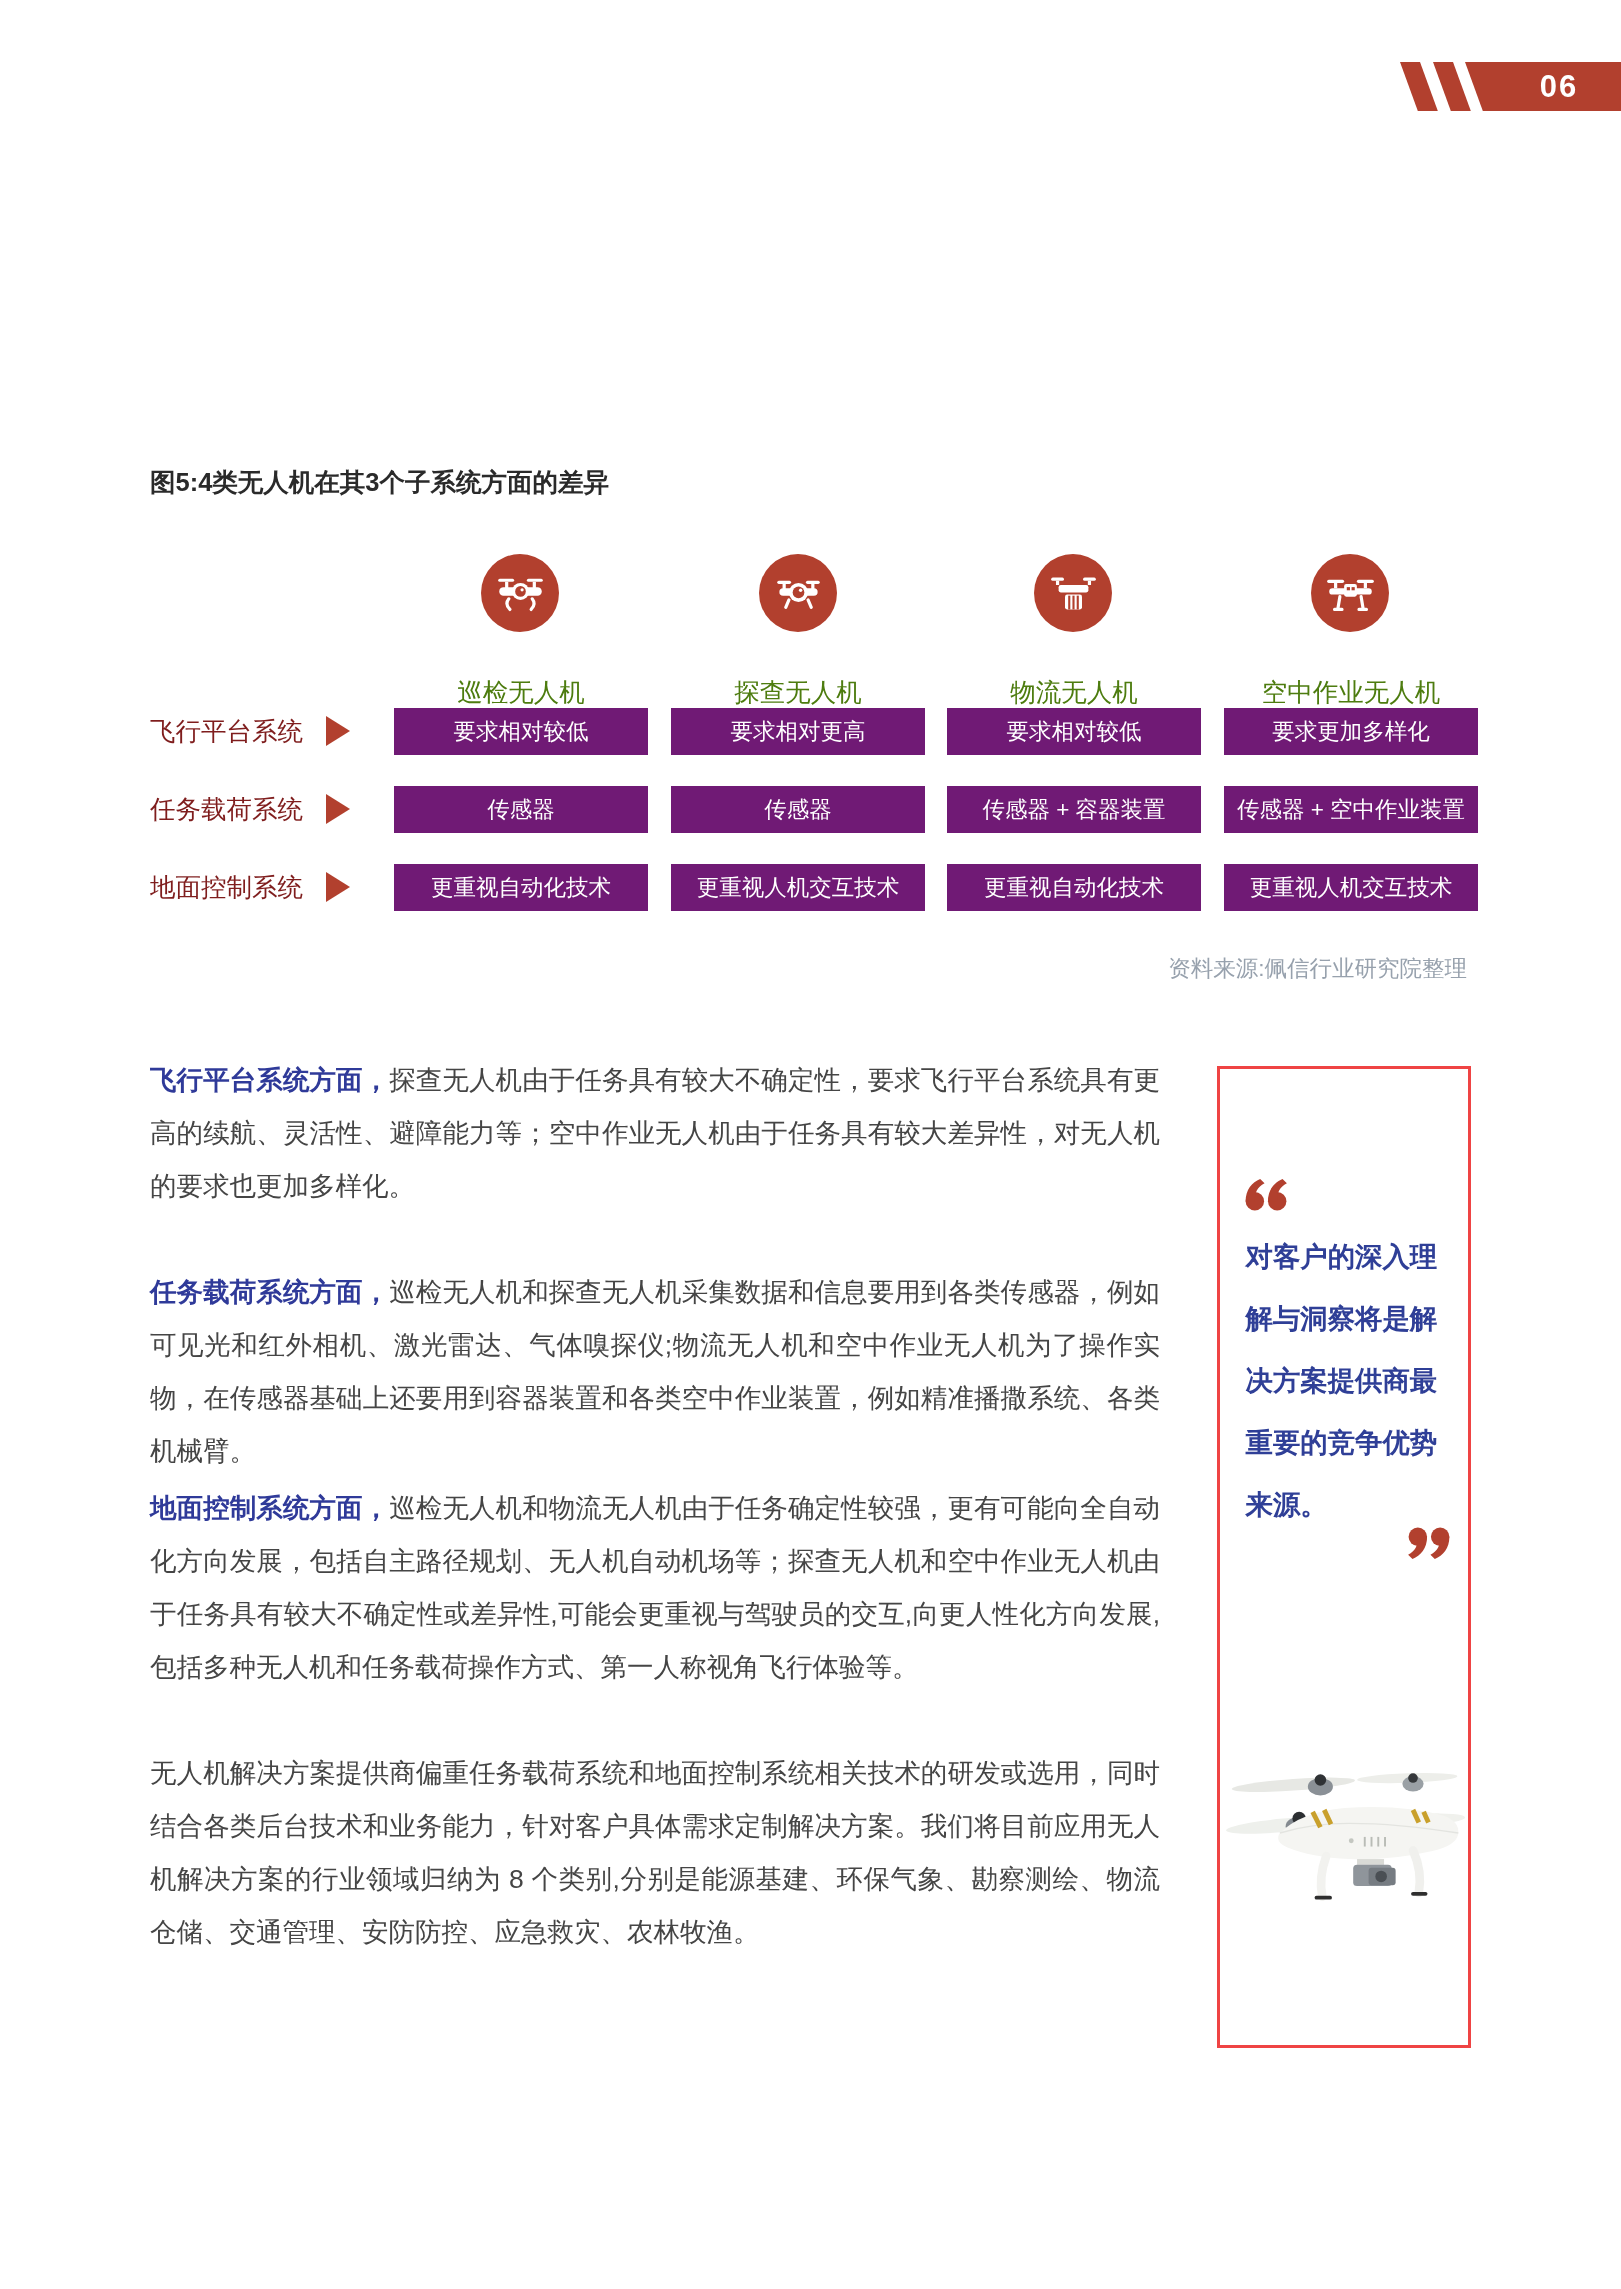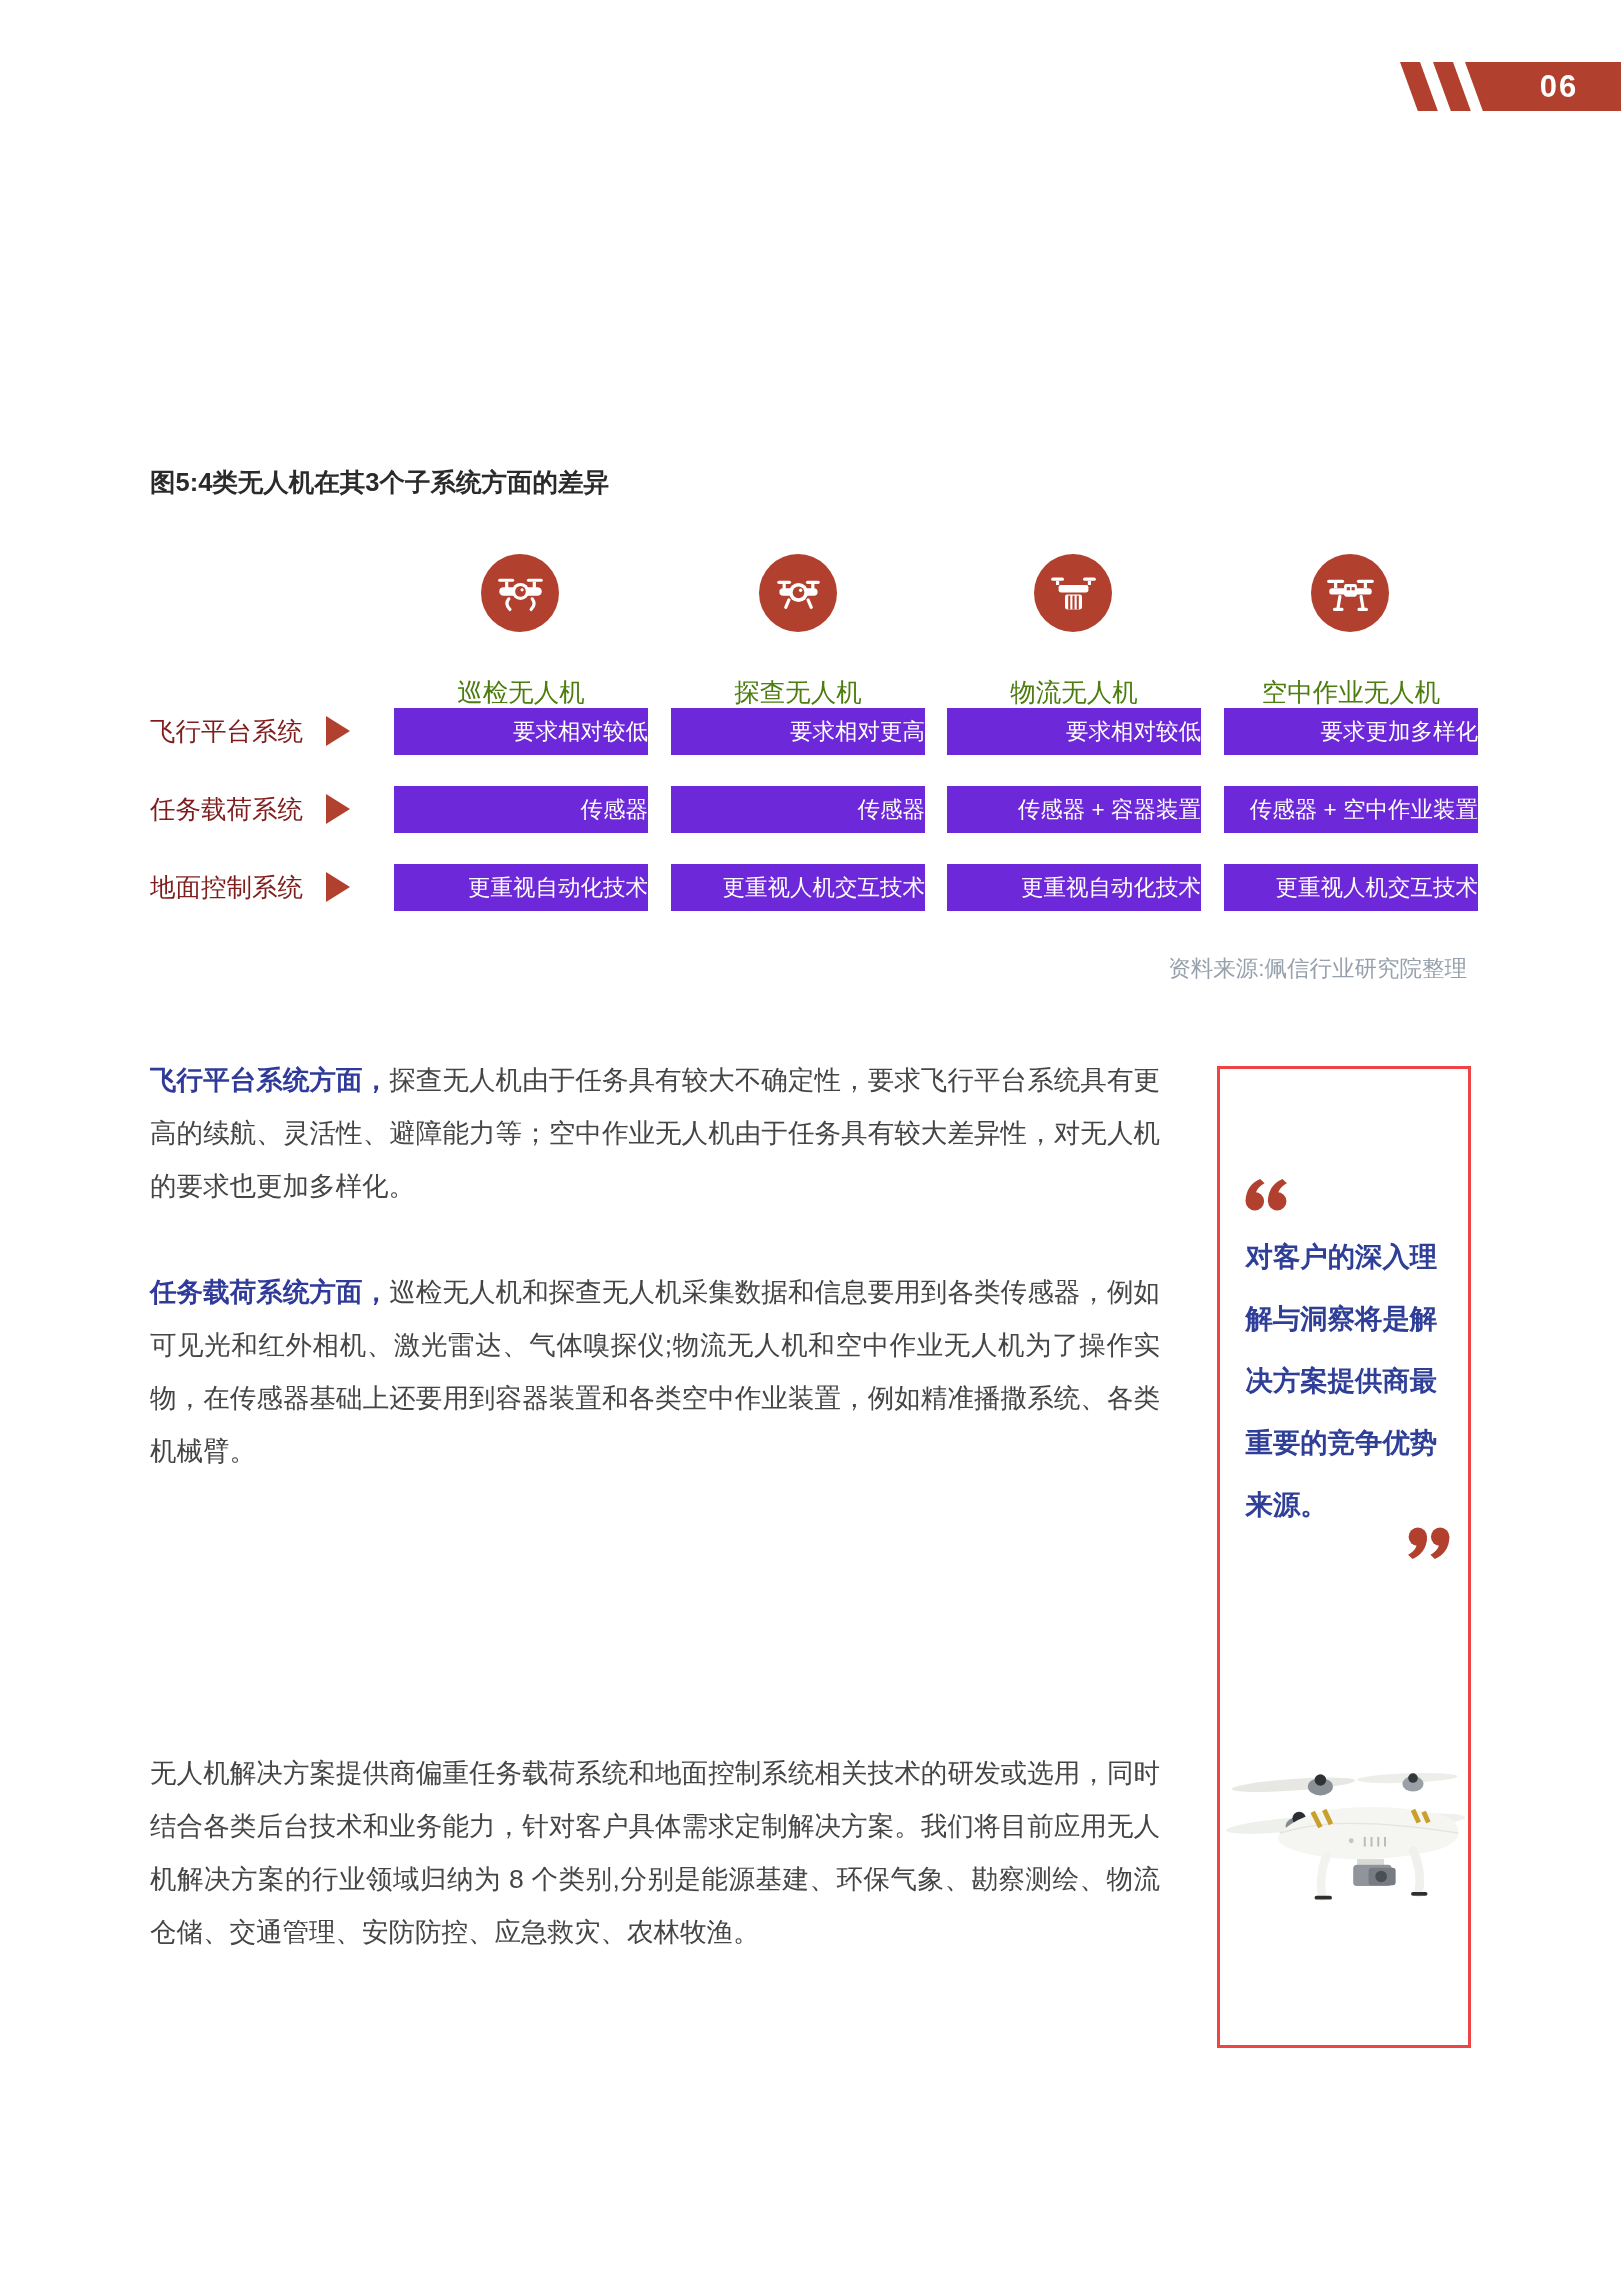--- a/index.html
+++ b/index.html
@@ -22,22 +22,22 @@
   .fig-title{position:absolute;left:150px;top:466px;margin:0;font-size:25.5px;line-height:33px;
     font-weight:bold;color:#2a2a2a;}
   .col-icon{position:absolute;top:554px;width:78px;height:78px;border-radius:50%;
     background:#B2402E;display:flex;align-items:center;justify-content:center;}
   .col-label{position:absolute;top:675px;width:254px;text-align:center;
     font-size:25.5px;line-height:35px;color:#4d7c0f;}
   .row-label{position:absolute;left:150px;width:186px;font-size:25.5px;line-height:47px;color:#7f1d1d;}
   .row-arrow{position:absolute;left:326px;width:0;height:0;
     border-top:15.7px solid transparent;border-bottom:15.7px solid transparent;
     border-left:24.5px solid #B2402E;}
-  .cell{position:absolute;width:254px;height:47px;background:#6d28d9;color:#ffffff;
-    font-size:22.5px;line-height:47px;text-align:right;white-space:nowrap;}
+  .cell{position:absolute;width:254px;height:47px;background:#701a75;color:#ffffff;
+    font-size:22.5px;line-height:47px;text-align:center;white-space:nowrap;}
   .source{position:absolute;right:154px;top:953px;font-size:22.5px;color:#97A1AD;}
   
   .body-p{position:absolute;left:150px;width:1010px;margin:0;
     font-size:26.5px;line-height:53px;text-align:justify;color:#454545;}
   .lead{font-weight:bold;color:#2F3A99;}
   .p1{top:1054px;} .p2{top:1266px;} .p3{top:1482px;} .p4{top:1747px;}
   
   .quote-box{position:absolute;left:1217px;top:1066px;width:248px;height:976px;
     border:3px solid #ef4444;background:#ffffff;overflow:hidden;}
   .q-open{position:absolute;left:23.5px;top:110px;}
@@ -150,20 +150,23 @@
   <div class="cell" style="left:947px;top:864px;">更重视自动化技术</div>
   <div class="cell" style="left:1224px;top:864px;">更重视人机交互技术</div>
 
   <div class="source">资料来源:佩信行业研究院整理</div>
 
   <p class="body-p p1">
     <span class="lead">飞行平台系统方面，</span><span>探查无人机由于任务具有较大不确定性，要求飞行平台系统具有更高的续航、灵活性、避障能力等；空中作业无人机由于任务具有较大差异性，对无人机的要求也更加多样化。</span>
   </p>
   <p class="body-p p2">
     <span class="lead">任务载荷系统方面，</span><span>巡检无人机和探查无人机采集数据和信息要用到各类传感器，例如可见光和红外相机、激光雷达、气体嗅探仪;物流无人机和空中作业无人机为了操作实物，在传感器基础上还要用到容器装置和各类空中作业装置，例如精准播撒系统、各类机械臂。</span>
+  </p>
+  <p class="body-p p3">
+    <span class="lead">地面控制系统方面，</span><span>巡检无人机和物流无人机由于任务确定性较强，更有可能向全自动化方向发展，包括自主路径规划、无人机自动机场等；探查无人机和空中作业无人机由于任务具有较大不确定性或差异性,可能会更重视与驾驶员的交互,向更人性化方向发展,包括多种无人机和任务载荷操作方式、第一人称视角飞行体验等。</span>
   </p>
   <p class="body-p p4">
     <span class="lead"></span><span>无人机解决方案提供商偏重任务载荷系统和地面控制系统相关技术的研发或选用，同时结合各类后台技术和业务能力，针对客户具体需求定制解决方案。我们将目前应用无人机解决方案的行业领域归纳为 8 个类别,分别是能源基建、环保气象、勘察测绘、物流仓储、交通管理、安防防控、应急救灾、农林牧渔。</span>
   </p>
 
   <div class="quote-box">
     <svg class="q-open" width="45" height="33" viewBox="0 0 46 34">
       <g fill="#B2402E">
         <circle cx="11" cy="23" r="9.5"></circle>
         <path d="M1.5 23 C1.5 11 8 3.5 16.5 0 L21 4.5 C13.5 8.5 11 13.5 11 23 Z"></path>

